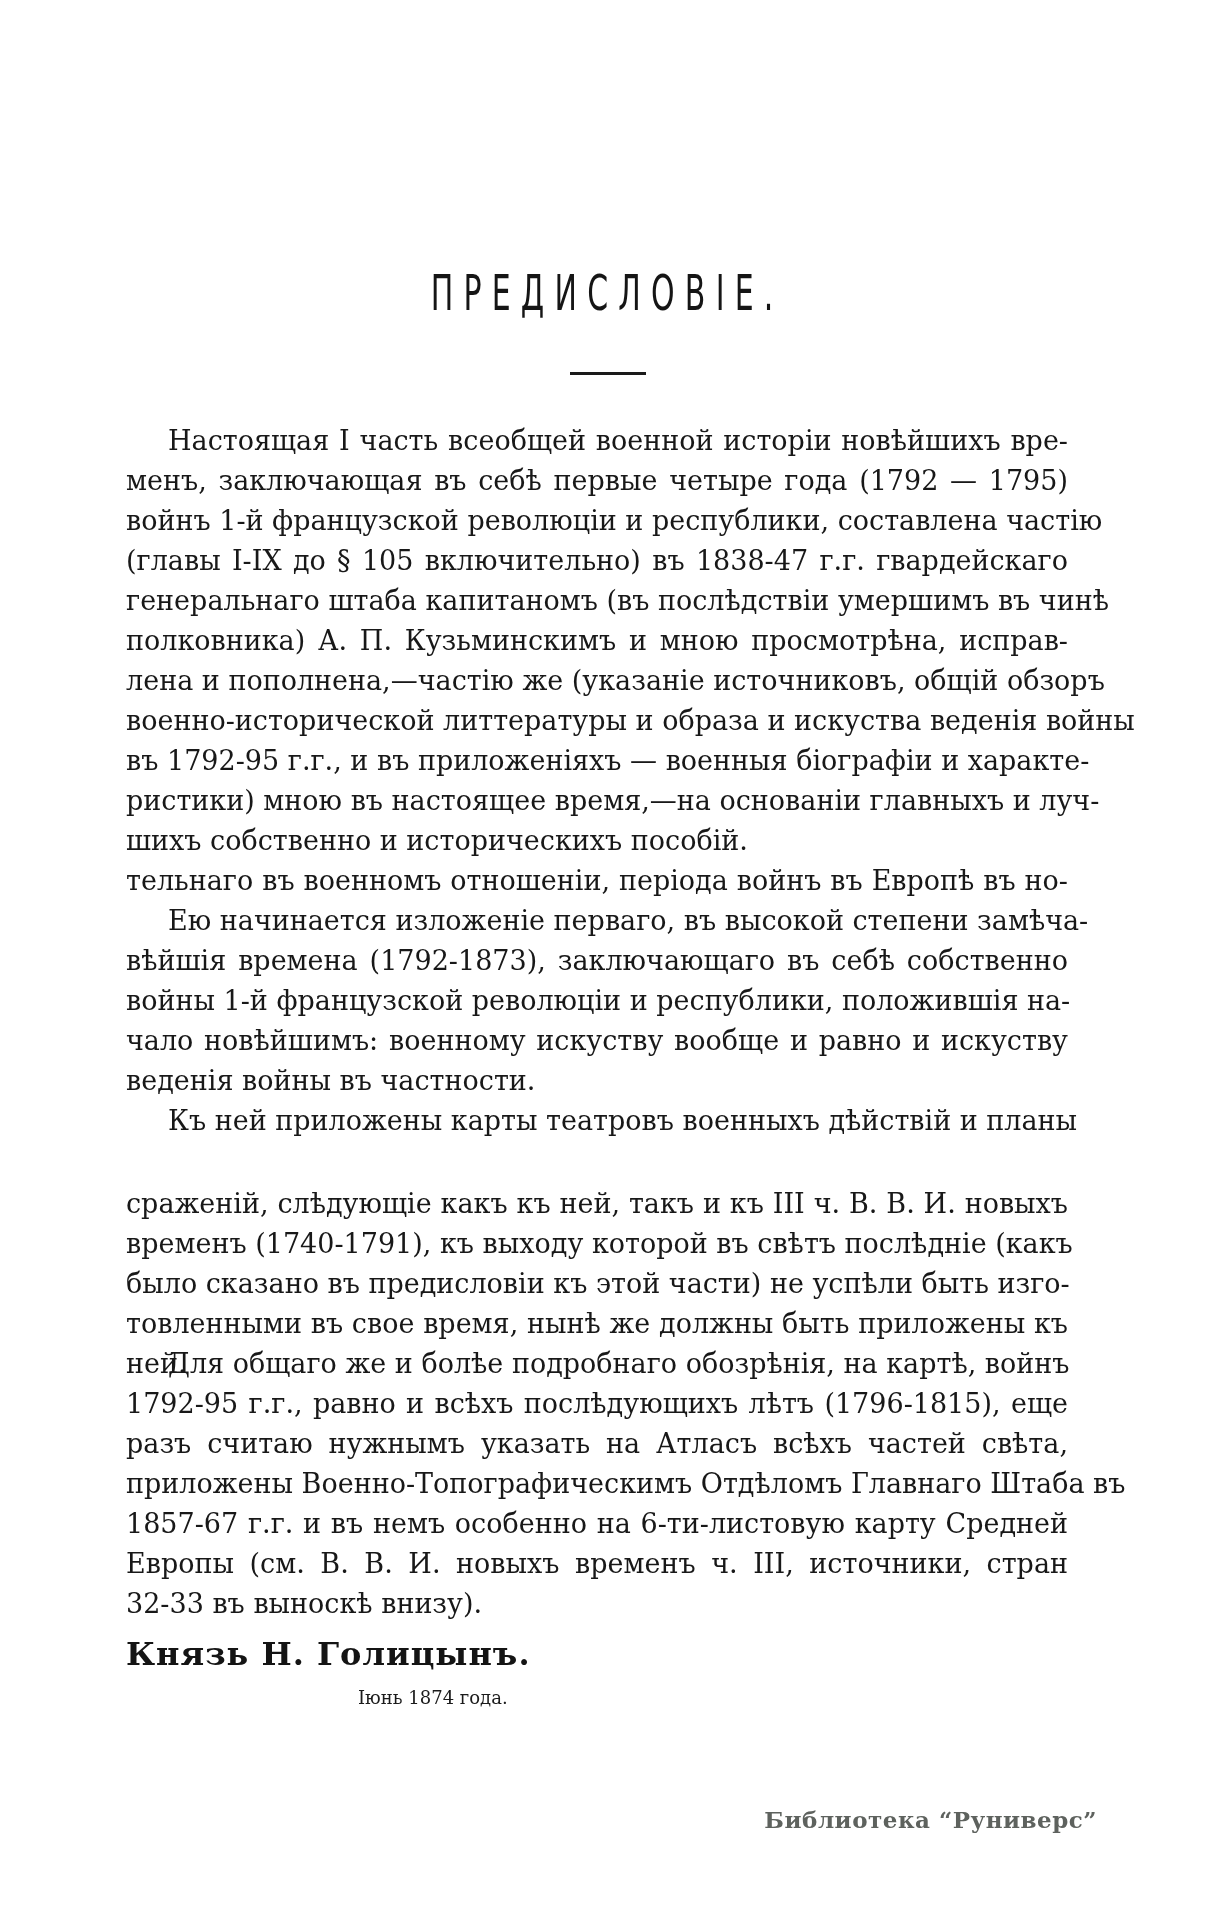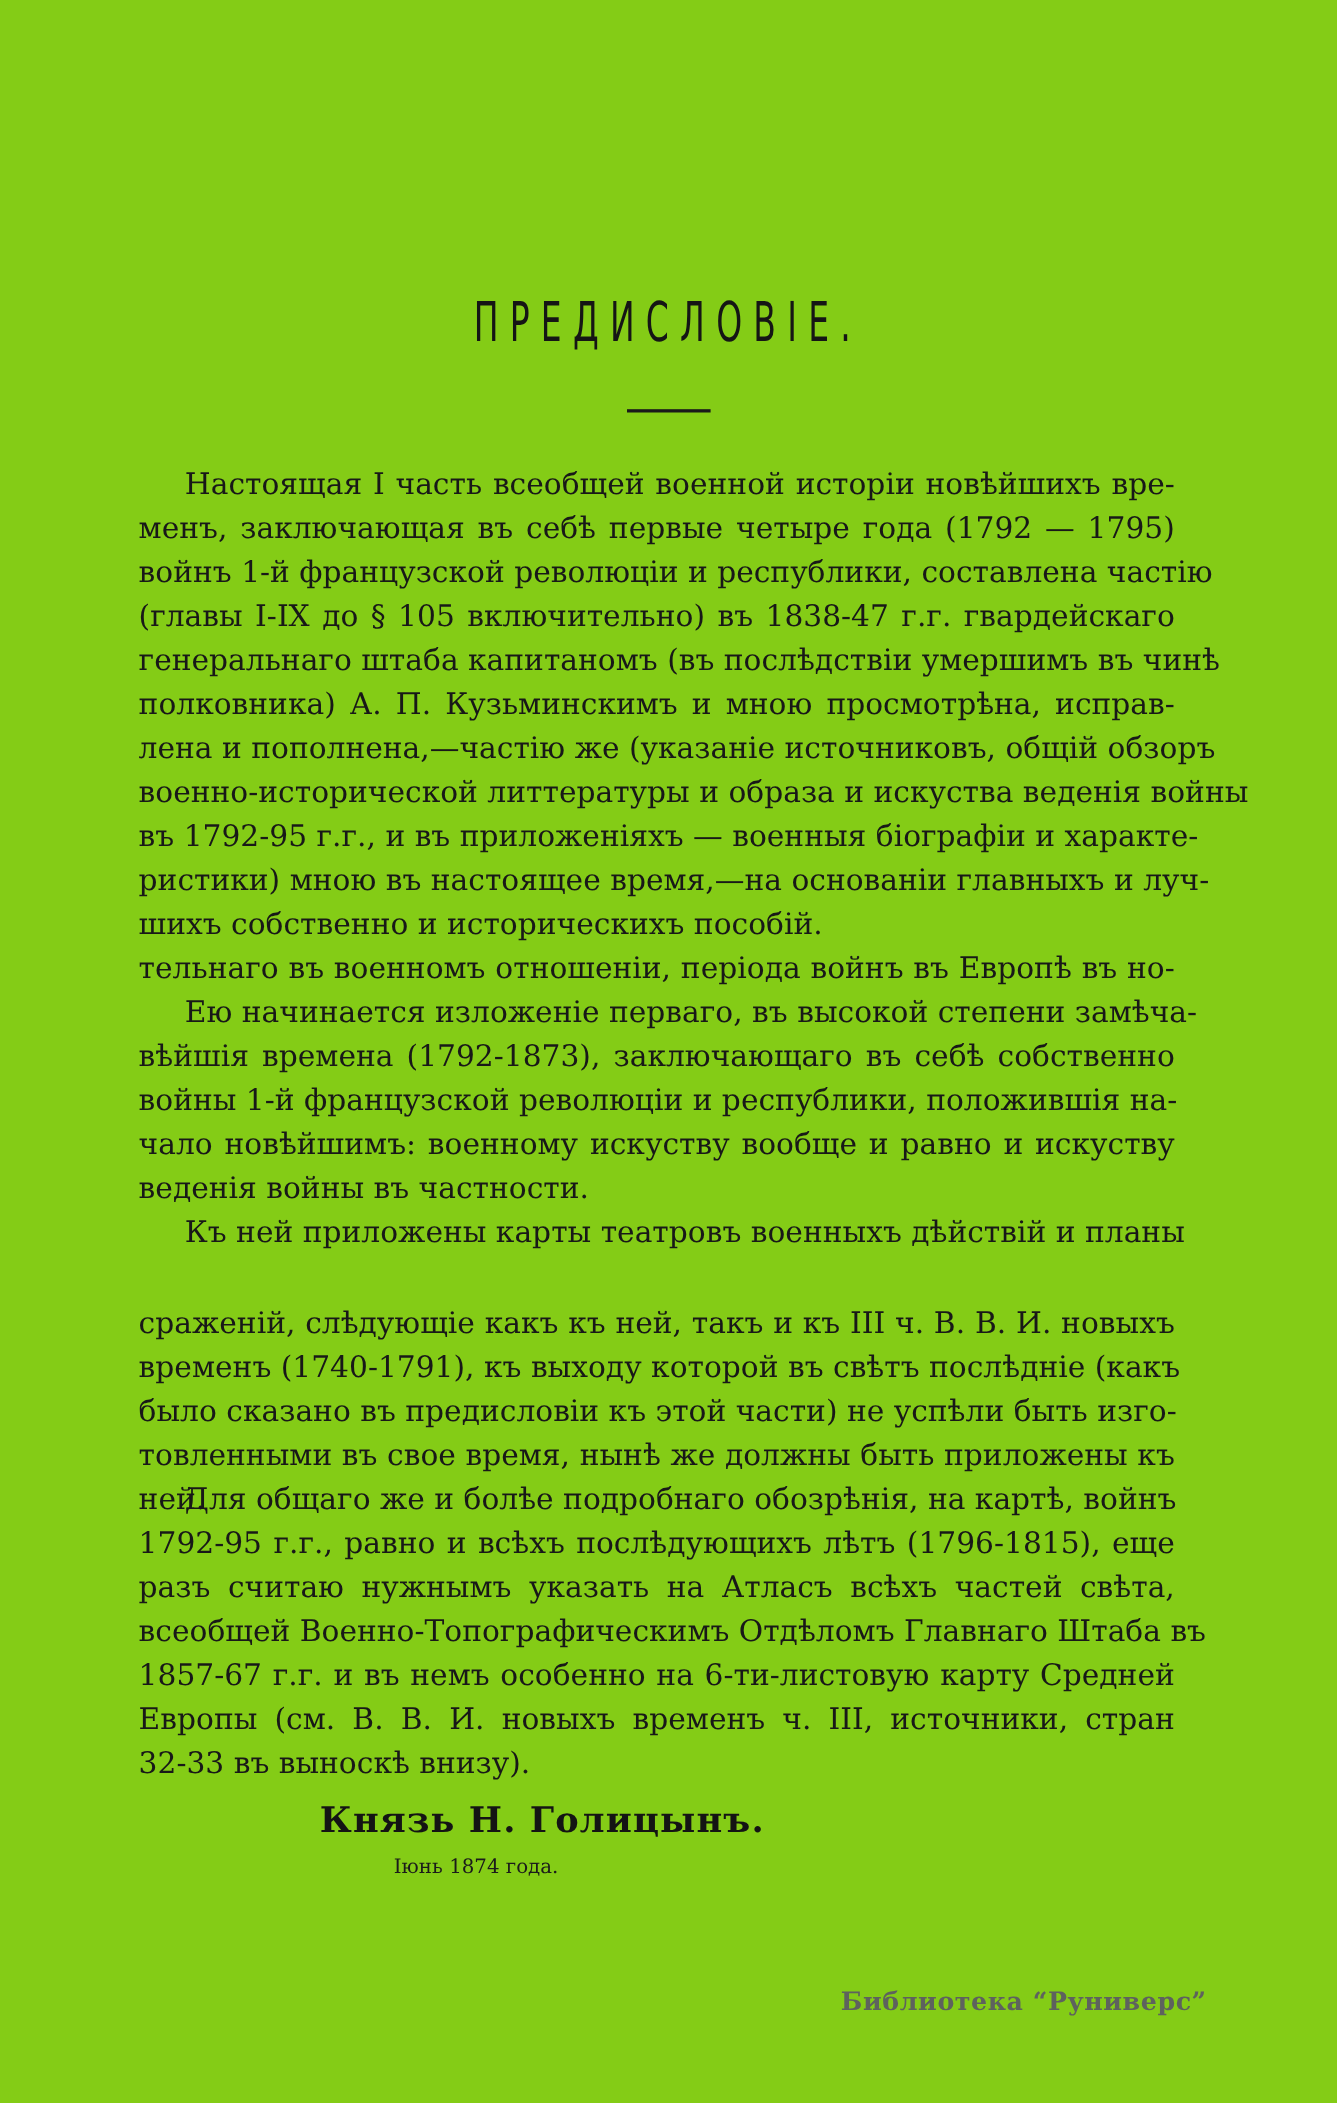--- a/index.html
+++ b/index.html
@@ -2,21 +2,21 @@
 <html><head>
 <meta charset="utf-8">
 <style>
   html,body { margin:0; padding:0; }
   body { background:#e8e8e6; }
   .page {
     position: relative;
     width: 1215px;
     height: 1912px;
     margin: 0 auto;
-    background: #84cc16;
+    background: #ffffff;
     color: #181818;
     font-family: "DejaVu Serif", serif;
     overflow: hidden;
   }
   .title-wrap {
     padding-top: 266px;
     text-align: center;
     height: 54px;
   }
   .page-title {
@@ -48,21 +48,21 @@
     text-align: justify;
     text-align-last: justify;
     white-space: nowrap;
     height: 40px;
     overflow: visible;
   }
   .line.first { text-indent: 42px; }
   .line.last  { text-align-last: auto; white-space: normal; }
   .signature {
     margin: 8px 208px 0 0;
-    text-align: center;
+    text-align: left;
     font-size: 32px;
     line-height: 44px;
     font-weight: bold;
     letter-spacing: 1px;
     color: #141414;
   }
   .date-line {
     margin: 4px 0 0 232px;
     font-size: 18px;
     line-height: 36px;
@@ -120,21 +120,21 @@
       <span class="line" style="display: block; margin-top: 43px;">сраженій, слѣдующіе какъ къ ней, такъ и къ III ч. В. В. И. новыхъ</span>
       <span class="line" style="display: block;">временъ (1740-1791), къ выходу которой въ свѣтъ послѣдніе (какъ</span>
       <span class="line" style="display: block;">было сказано въ предисловіи къ этой части) не успѣли быть изго-</span>
       <span class="line last" style="display: block;">товленными въ свое время, нынѣ же должны быть приложены къ ней.</span>
     </p>
 
     <p class="para">
       <span class="line first" style="display: block;">Для общаго же и болѣе подробнаго обозрѣнія, на картѣ, войнъ</span>
       <span class="line" style="display: block;">1792-95 г.г., равно и всѣхъ послѣдующихъ лѣтъ (1796-1815), еще</span>
       <span class="line" style="display: block;">разъ считаю нужнымъ указать на Атласъ всѣхъ частей свѣта,</span>
-      <span class="line" style="display: block;">всеобщей Военно-Топографическимъ Отдѣломъ Главнаго Штаба въ</span>
+      <span class="line" style="display: block;">приложены Военно-Топографическимъ Отдѣломъ Главнаго Штаба въ</span>
       <span class="line" style="display: block;">1857-67 г.г. и въ немъ особенно на 6-ти-листовую карту Средней</span>
       <span class="line" style="display: block;">Европы (см. В. В. И. новыхъ временъ ч. III, источники, стран</span>
       <span class="line last" style="display: block;">32-33 въ выноскѣ внизу).</span>
     </p>
 
     <div class="signature">Князь Н. Голицынъ.</div>
     <div class="date-line">Іюнь 1874 года.</div>
   </div>
 
   <div class="watermark">Библиотека “Руниверс”</div>

